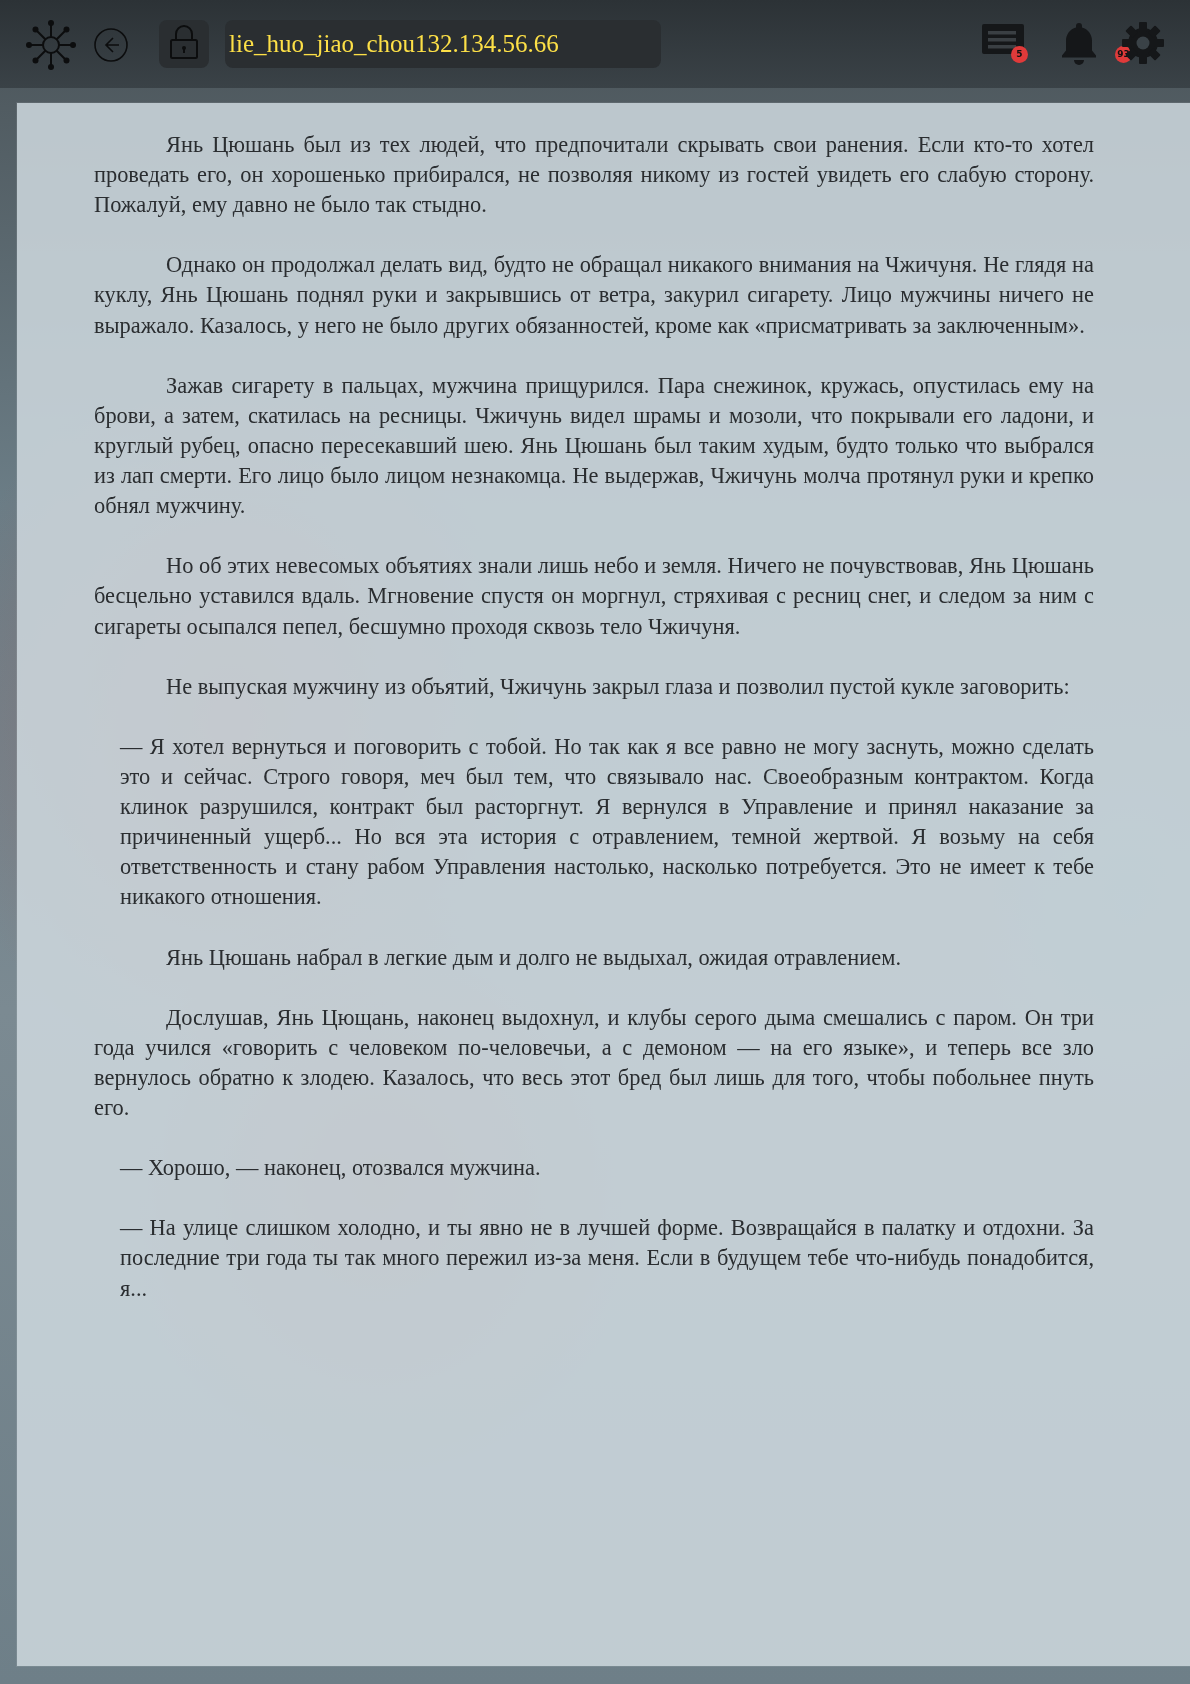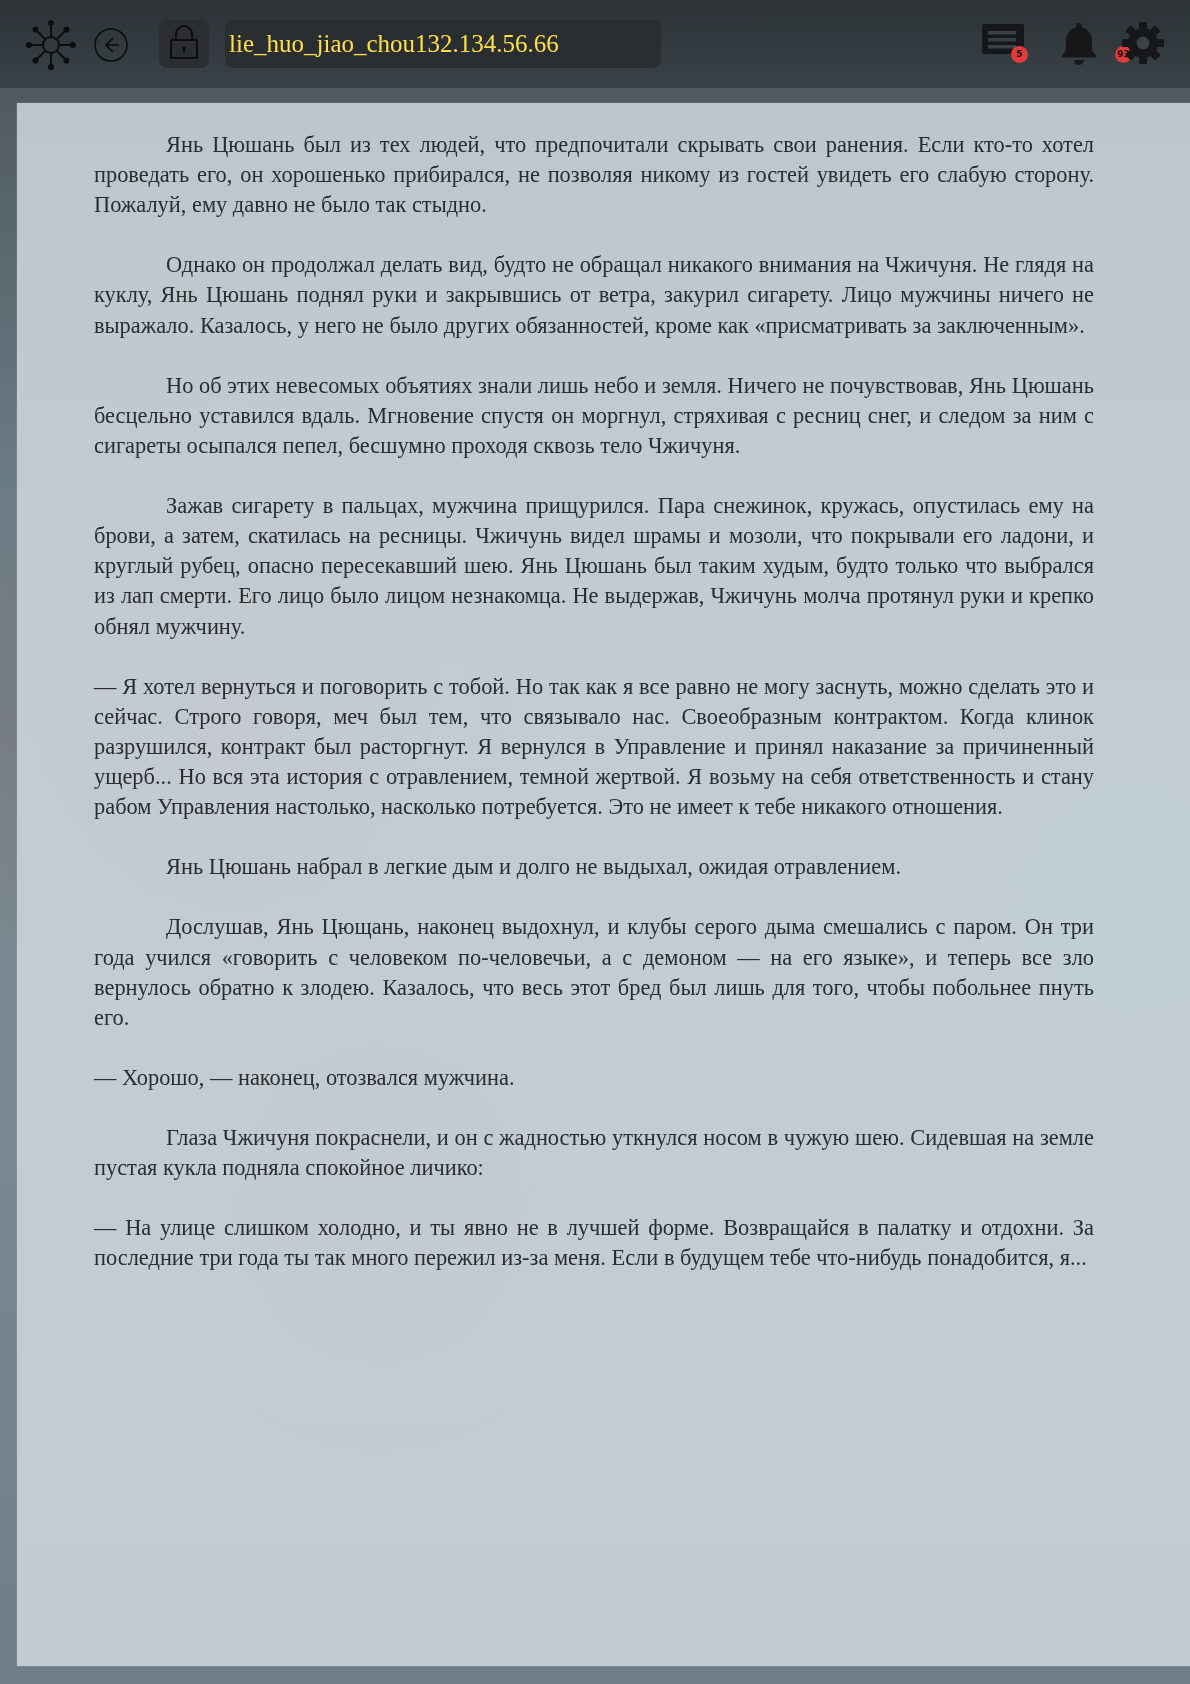--- a/index.html
+++ b/index.html
@@ -101,20 +101,21 @@
       font-size: 22.4px;
       line-height: 30.1px;
       text-align: justify;
     }
     .reader-text p {
       margin: 0 0 30.1px 0;
       text-indent: 72px;
     }
     .reader-text p.dialog {
       text-indent: 0;
+      margin-left: 26px;
     }
   </style>
 </head>
 <body>
 
 <div class="topbar">
   <span class="icon-hub">
     <svg width="54" height="54" viewBox="0 0 54 54">
       <g stroke="#0c0d0e" stroke-width="2" fill="none">
         <circle cx="27" cy="27" r="8"></circle>
@@ -193,22 +194,22 @@
       </g>
       <circle cx="23" cy="23" r="6.5" fill="#3a4247"></circle>
     </svg>
   </span>
 </div>
 
 <div class="reader-panel">
   <div class="reader-text">
     <p>Янь Цюшань был из тех людей, что предпочитали скрывать свои ранения. Если кто-то хотел проведать его, он хорошенько прибирался, не позволяя никому из гостей увидеть его слабую сторону. Пожалуй, ему давно не было так стыдно.</p>
     <p>Однако он продолжал делать вид, будто не обращал никакого внимания на Чжичуня. Не глядя на куклу, Янь Цюшань поднял руки и закрывшись от ветра, закурил сигарету. Лицо мужчины ничего не выражало. Казалось, у него не было других обязанностей, кроме как «присматривать за заключенным».</p>
+    <p>Зажав сигарету в пальцах, мужчина прищурился. Пара снежинок, кружась, опустилась ему на брови, а затем, скатилась на ресницы. Чжичунь видел шрамы и мозоли, что покрывали его ладони, и круглый рубец, опасно пересекавший шею. Янь Цюшань был таким худым, будто только что выбрался из лап смерти. Его лицо было лицом незнакомца. Не выдержав, Чжичунь молча протянул руки и крепко обнял мужчину.</p>
     <p>Но об этих невесомых объятиях знали лишь небо и земля. Ничего не почувствовав, Янь Цюшань бесцельно уставился вдаль. Мгновение спустя он моргнул, стряхивая с ресниц снег, и следом за ним с сигареты осыпался пепел, бесшумно проходя сквозь тело Чжичуня.</p>
-    <p>Зажав сигарету в пальцах, мужчина прищурился. Пара снежинок, кружась, опустилась ему на брови, а затем, скатилась на ресницы. Чжичунь видел шрамы и мозоли, что покрывали его ладони, и круглый рубец, опасно пересекавший шею. Янь Цюшань был таким худым, будто только что выбрался из лап смерти. Его лицо было лицом незнакомца. Не выдержав, Чжичунь молча протянул руки и крепко обнял мужчину.</p>
+    <p>Не выпуская мужчину из объятий, Чжичунь закрыл глаза и позволил пустой кукле заговорить:</p>
     <p class="dialog">— Я хотел вернуться и поговорить с тобой. Но так как я все равно не могу заснуть, можно сделать это и сейчас. Строго говоря, меч был тем, что связывало нас. Своеобразным контрактом. Когда клинок разрушился, контракт был расторгнут. Я вернулся в Управление и принял наказание за причиненный ущерб... Но вся эта история с отравлением, темной жертвой. Я возьму на себя ответственность и стану рабом Управления настолько, насколько потребуется. Это не имеет к тебе никакого отношения.</p>
     <p>Янь Цюшань набрал в легкие дым и долго не выдыхал, ожидая отравлением.</p>
     <p>Дослушав, Янь Цющань, наконец выдохнул, и клубы серого дыма смешались с паром. Он три года учился «говорить с человеком по-человечьи, а с демоном — на его языке», и теперь все зло вернулось обратно к злодею. Казалось, что весь этот бред был лишь для того, чтобы побольнее пнуть его.</p>
     <p class="dialog">— Хорошо, — наконец, отозвался мужчина.</p>
-    <p>Глаза Чжичуня покраснели, и он с жадностью уткнулся носом в чужую шею. Сидевшая на земле пустая кукла подняла спокойное личико:</p>
     <p class="dialog">— На улице слишком холодно, и ты явно не в лучшей форме. Возвращайся в палатку и отдохни. За последние три года ты так много пережил из-за меня. Если в будущем тебе что-нибудь понадобится, я...</p>
   </div>
 </div>
 
 </body></html>

